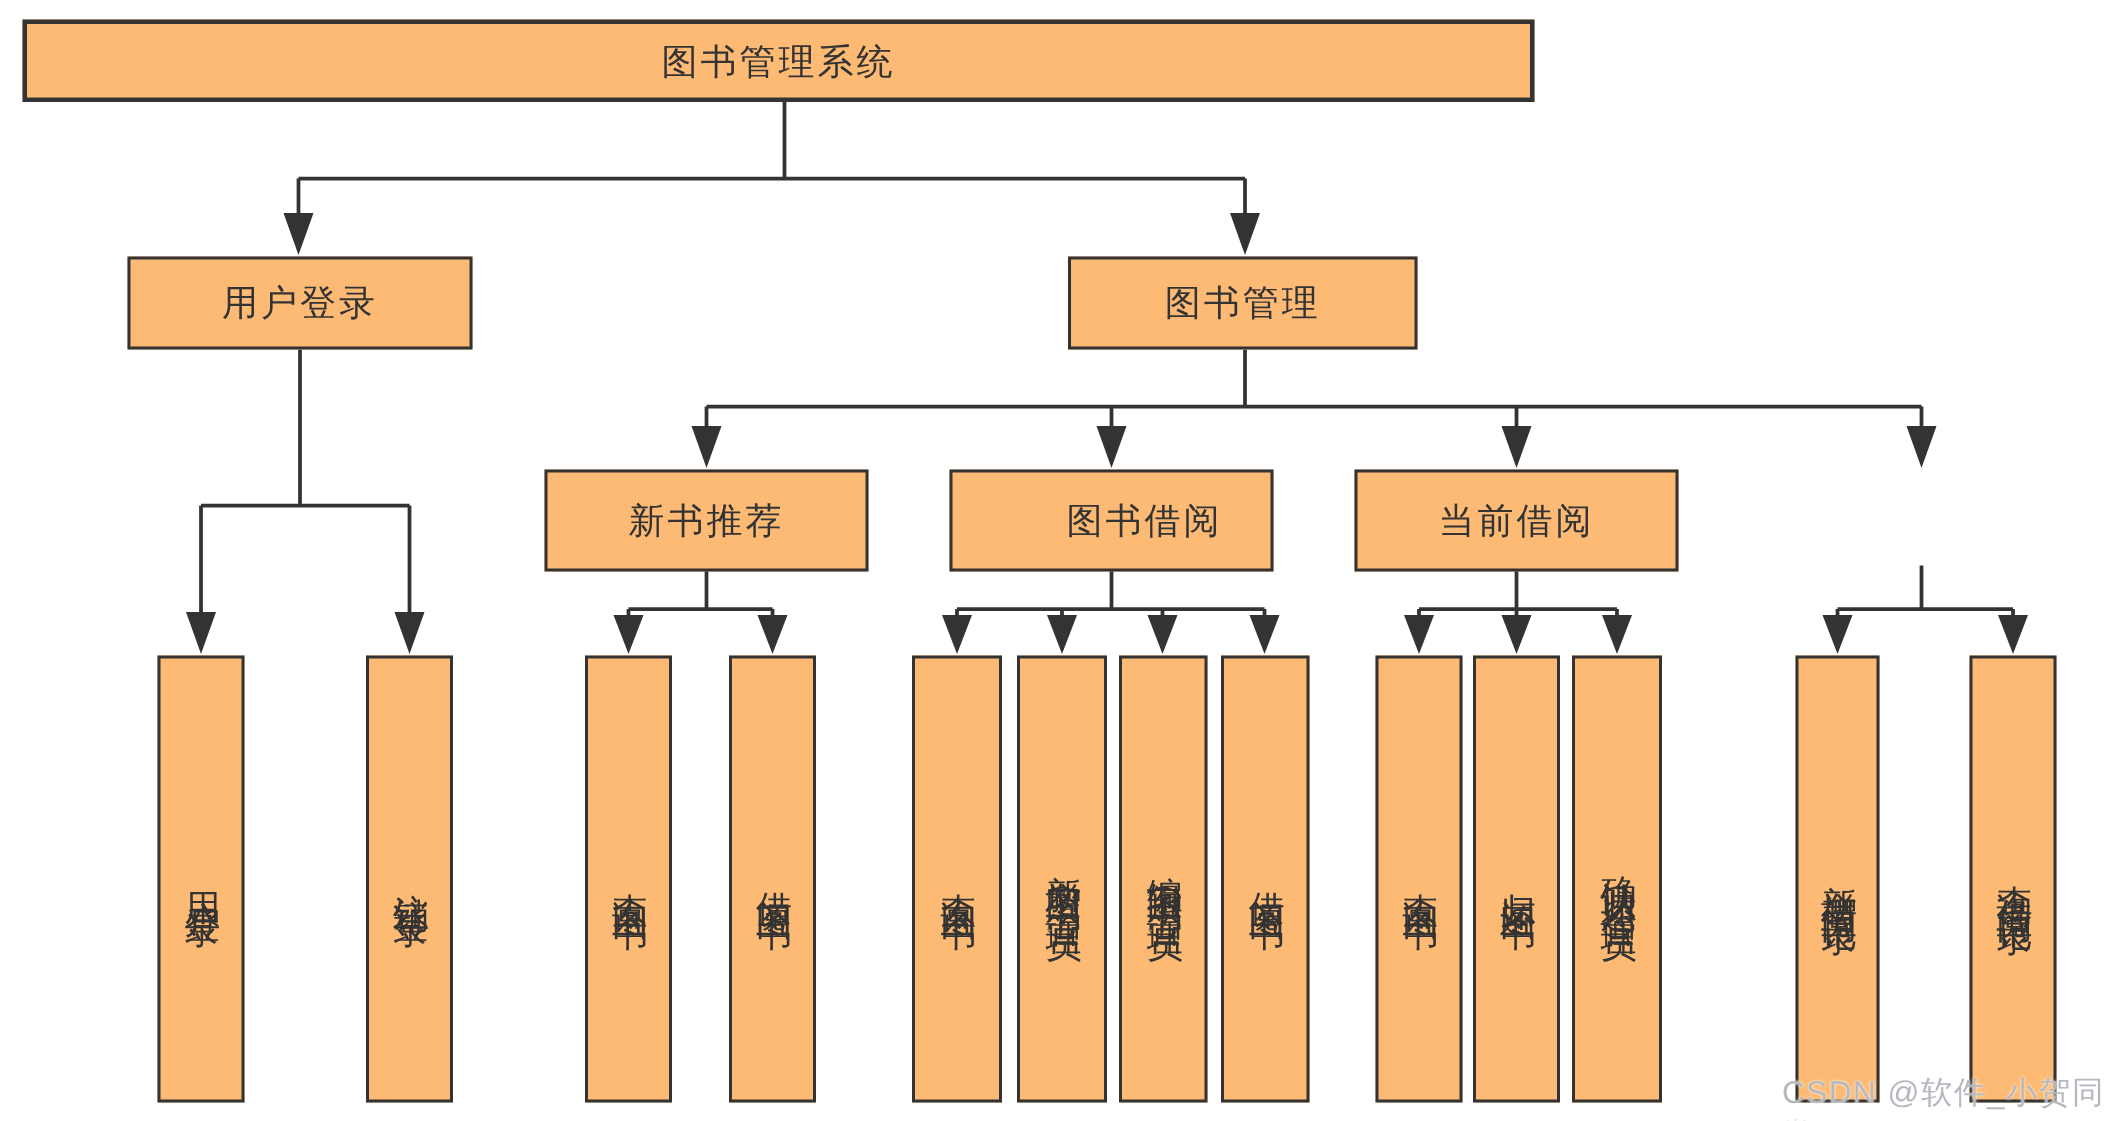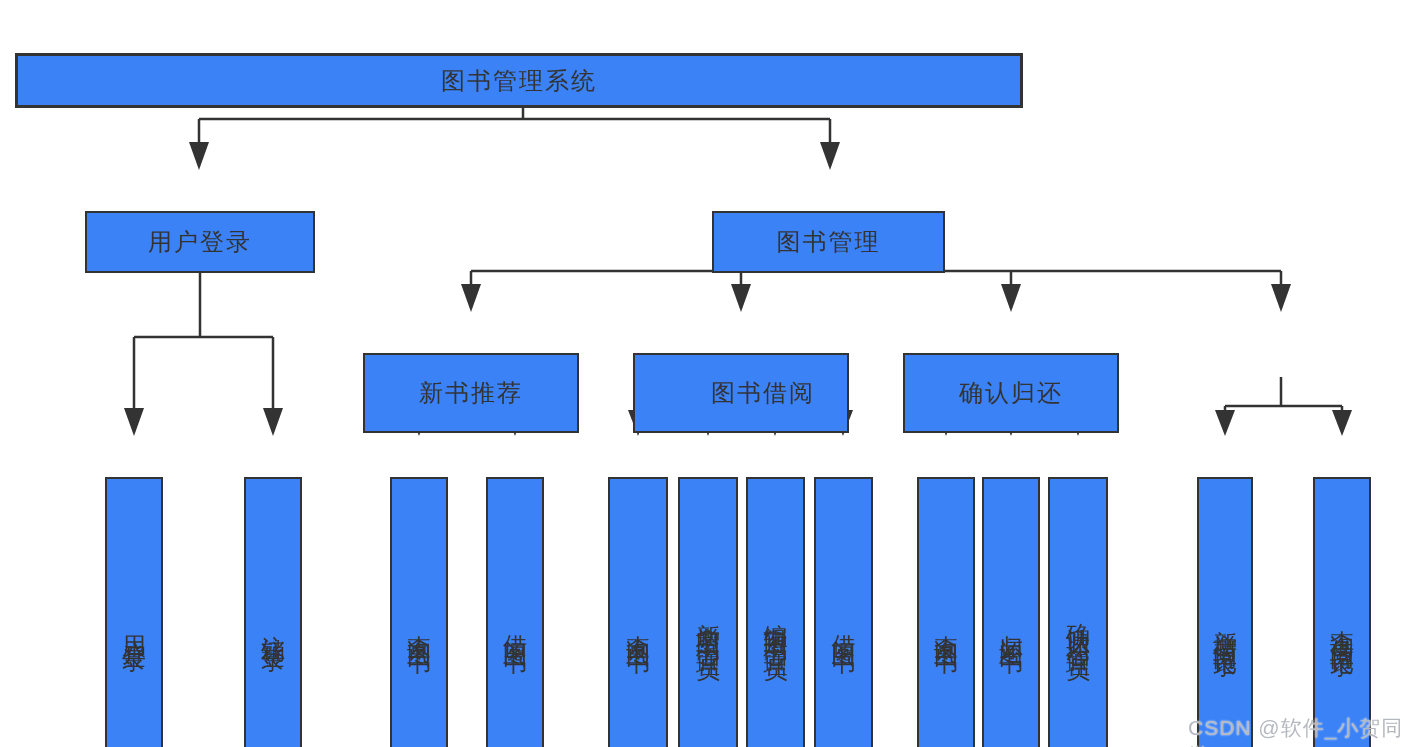--- a/index.html
+++ b/index.html
@@ -9,32 +9,31 @@
     background:#ffffff;
     font-family:"Liberation Sans",sans-serif;
     color:#333333;
     overflow:hidden;
   }
   .wires{position:absolute;left:0;top:0;width:1405px;height:747px;}
   .box{
     position:absolute;
     box-sizing:border-box;
     border:2.5px solid #333333;
-    background:#3b82f6;
+    background:#fdba74;
     display:flex;align-items:center;justify-content:center;
     font-size:24px;letter-spacing:2px;
     white-space:nowrap;
     z-index:2;
-    margin-top:40px;
   }
   .root{left:15px;top:13px;width:1008px;height:55px;border-width:3px;}
   .lv2{top:171px;height:62px;}
   #n-login{left:85px;width:230px;}
   #n-mgmt{left:712px;width:233px;}
-  .lv3{top:313px;height:80px;width:216px;}
+  .lv3{top:313px;height:68px;width:216px;}
   #n-g0{left:363px;}
   #n-g1{left:633px;padding-left:44px;}
   #n-g2{left:903px;}
   #n-g3{left:1173px;}
   .leaf{
     top:437px;height:298px;width:58px;
     writing-mode:vertical-rl;
     text-orientation:mixed;
     font-size:24px;letter-spacing:5px;
   }
@@ -90,21 +89,21 @@
     </g>
   </svg>
 
   <div class="box root">图书管理系统</div>
 
   <div class="box lv2" id="n-login">用户登录</div>
   <div class="box lv2" id="n-mgmt">图书管理</div>
 
   <div class="box lv3" id="n-g0">新书推荐</div>
   <div class="box lv3" id="n-g1">图书借阅</div>
-  <div class="box lv3" id="n-g2">确认归还</div>
+  <div class="box lv3" id="n-g2">当前借阅</div>
 
   <div class="box leaf" id="l-0a">用户登录</div>
   <div class="box leaf" id="l-0b">注销登录</div>
 
   <div class="box leaf" id="l-g0a">查询图书</div>
   <div class="box leaf" id="l-g0b">借阅图书</div>
 
   <div class="box leaf" id="l-g1a">查询图书</div>
   <div class="box leaf" id="l-g1b">新增图书（管理员）</div>
   <div class="box leaf" id="l-g1c">编辑图书（管理员）</div>

